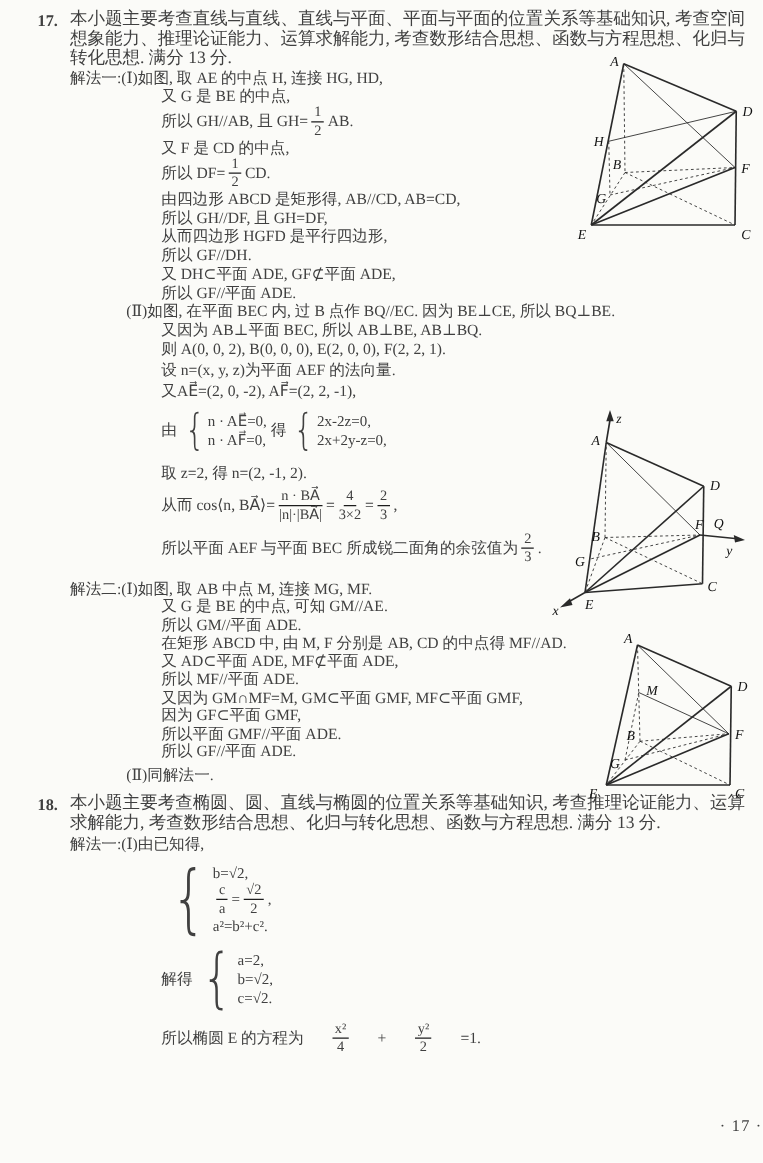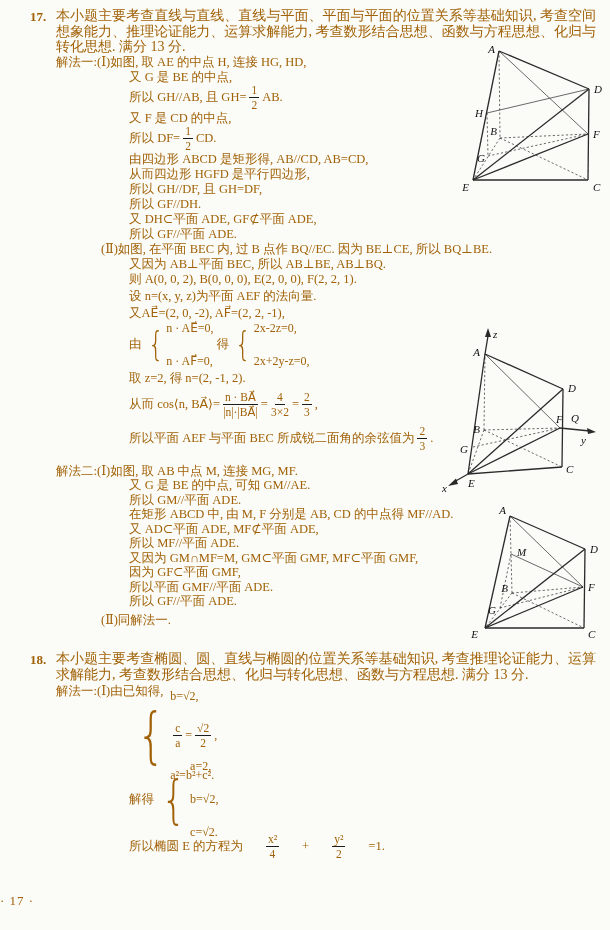--- a/index.html
+++ b/index.html
@@ -1,44 +1,44 @@
 <!DOCTYPE html>
 <html><head>
 <meta charset="utf-8">
 <style>
   html,body{margin:0;padding:0;}
-  .page{position:relative;width:610px;height:930px;background:#fbfbf8;color:#a16207;
+  .page{position:relative;width:610px;height:930px;background:#fbfbf8;color:#404040;
         font-family:"Liberation Serif","DejaVu Serif","DejaVu Sans",serif;overflow:hidden;}
   .content{position:absolute;left:30px;top:8px;width:566px;}
   .item{position:relative;}
   .qno{position:absolute;left:0;top:1px;font-weight:bold;font-size:13px;}
   .ibody{margin-left:26px;}
   .stem{font-size:14px;line-height:15.5px;text-align:justify;}
   .ln{font-size:12.5px;line-height:15px;white-space:nowrap;}
   .m2l .ln{line-height:14.5px;}
   .lv1{margin-left:73px;}
   .lv2{margin-left:45px;}
   .mt2{margin-top:2px;}.mt4{margin-top:4px;}
-  .mt8{margin-top:24px;}.mt12{margin-top:12px;}
+  .mt8{margin-top:8px;}.mt12{margin-top:12px;}
   .fx{display:flex;align-items:center;}
   .h26{height:26px;}.h30{height:30px;gap:20px;}.h34{height:34px;}.h44{height:44px;}
   .h56{height:56px;}.h64{height:64px;}
   .frac{display:inline-flex;flex-direction:column;align-items:center;justify-content:center;
         margin:0 3px;font-size:11.5px;line-height:12px;text-align:center;}
   .frac .num{border-bottom:1px solid #1c1c1c;padding:0 2px 1px;}
   .frac .den{padding-top:1px;}
   .sys{display:inline-flex;align-items:center;margin:0 3px;}
   .brace{font-family:"DejaVu Sans",sans-serif;font-weight:300;line-height:.85;
          transform:scaleX(.75);transform-origin:center;}
   .b2{font-size:34px;}.b3{font-size:52px;}.b3f{font-size:60px;}
-  .col{display:inline-flex;flex-direction:column;align-items:flex-start;row-gap:19px;
+  .col{display:inline-flex;flex-direction:column;align-items:flex-start;row-gap:1px;
        font-size:12px;line-height:14px;}
   .crow{display:inline-flex;align-items:center;}
-  .footer{position:absolute;left:0;right:0;top:893px;text-align:left;font-size:13px;
-          letter-spacing:1px;}
+  .footer{position:absolute;left:0;right:0;top:893px;text-align:right;font-size:13px;
+          letter-spacing:1px;padding-left:44px;}
   .fig{position:absolute;}
   .fig text{font-size:11px;font-style:italic;fill:#111;
             font-family:"Liberation Serif","DejaVu Serif",serif;}
   .fig text.ax{font-style:italic;font-size:11px;}
   .solid{stroke:#2a2a2a;stroke-width:1.3;fill:none;}
   .thin{stroke:#2a2a2a;stroke-width:.7;fill:none;}
   .dot{stroke:#2a2a2a;stroke-width:.7;fill:none;stroke-dasharray:2.2,2.2;}
   .ah{fill:#2a2a2a;stroke:none;}
 </style>
 </head>
@@ -65,22 +65,22 @@
         <div class="ln lv1">又 F 是 CD 的中点,</div>
         <div class="ln lv1 fx h26">
           <span>所以 DF=</span>
           <span class="frac">
               <span class="num">1</span>
               <span class="den">2</span>
             </span>
           <span>CD.</span>
         </div>
         <div class="ln lv1">由四边形 ABCD 是矩形得, AB//CD, AB=CD,</div>
+        <div class="ln lv1">所以 GH//DF, 且 GH=DF,</div>
         <div class="ln lv1">从而四边形 HGFD 是平行四边形,</div>
-        <div class="ln lv1">所以 GH//DF, 且 GH=DF,</div>
         <div class="ln lv1">所以 GF//DH.</div>
         <div class="ln lv1">又 DH⊂平面 ADE, GF⊄平面 ADE,</div>
         <div class="ln lv1">所以 GF//平面 ADE.</div>
 
         <div class="ln lv2">(Ⅱ)如图, 在平面 BEC 内, 过 B 点作 BQ//EC. 因为 BE⊥CE, 所以 BQ⊥BE.</div>
         <div class="ln lv1">又因为 AB⊥平面 BEC, 所以 AB⊥BE, AB⊥BQ.</div>
         <div class="ln lv1">则 A(0, 0, 2), B(0, 0, 0), E(2, 0, 0), F(2, 2, 1).</div>
         <div class="ln lv1 mt2">设 n=(x, y, z)为平面 AEF 的法向量.</div>
         <div class="ln lv1 mt2">又AE⃗=(2, 0, -2), AF⃗=(2, 2, -1),</div>
 

